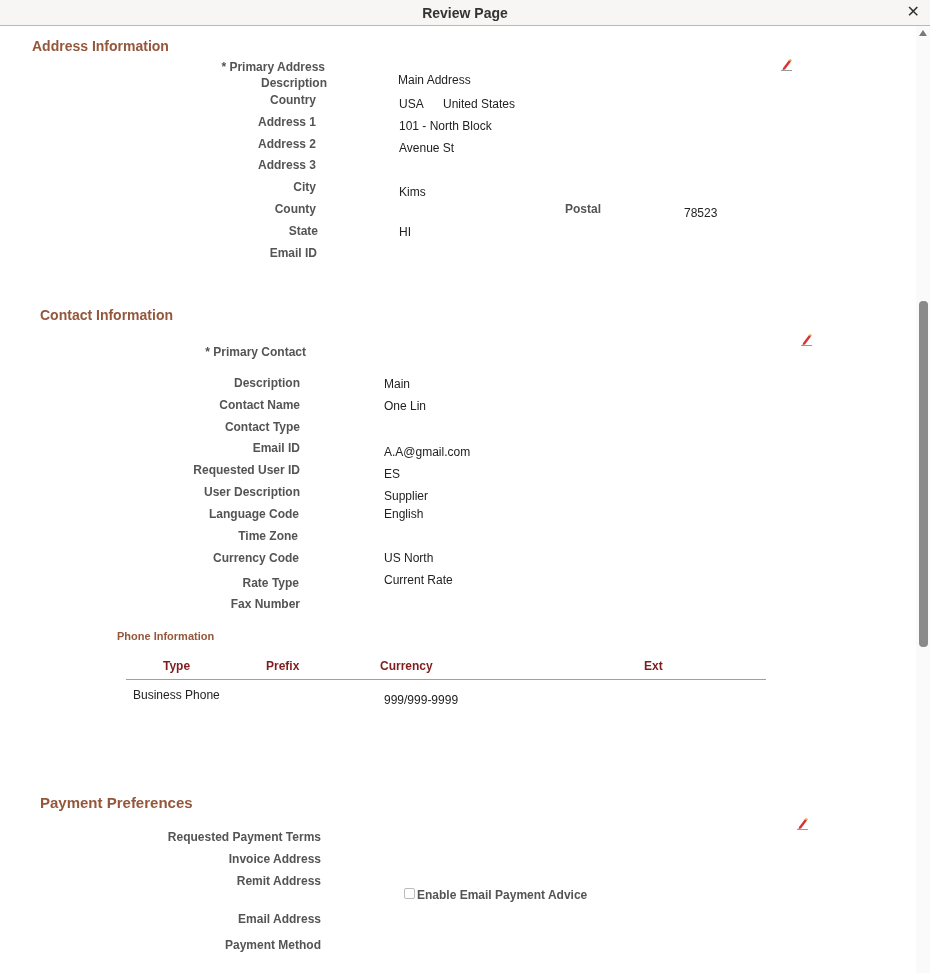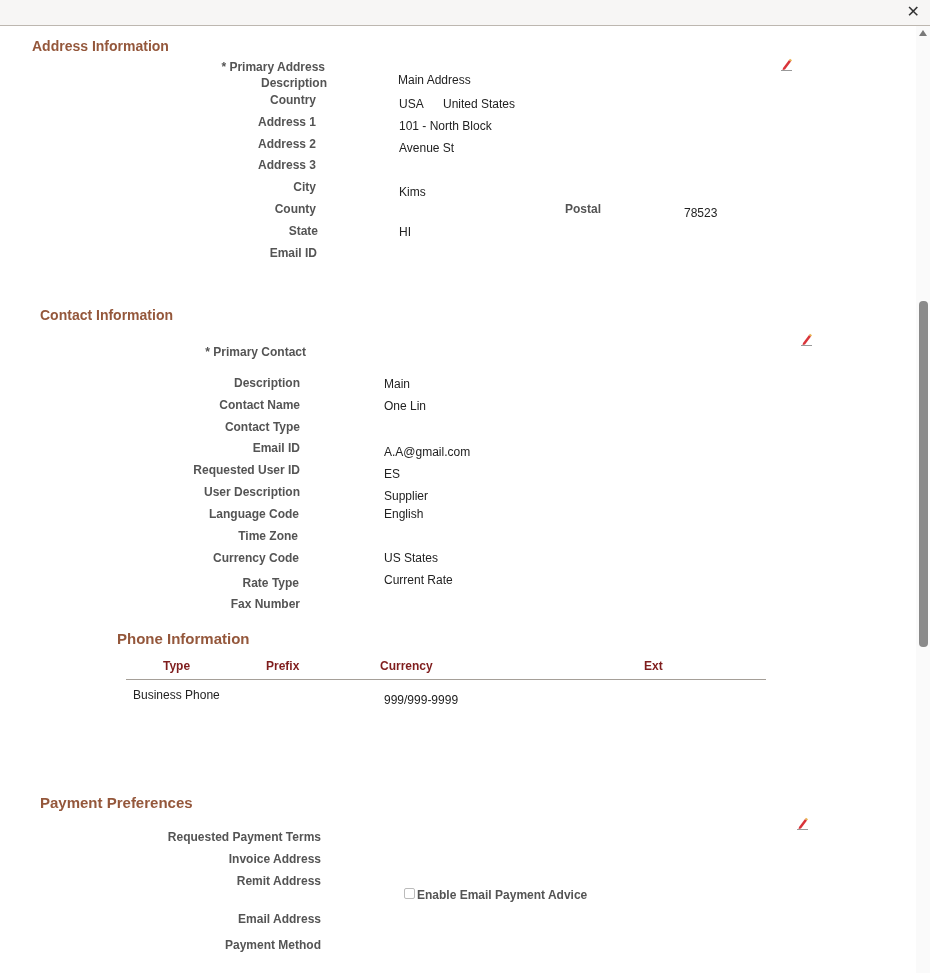--- a/index.html
+++ b/index.html
@@ -43,20 +43,21 @@
   .grid-line { position: absolute; left: 126px; top: 679px; width: 640px; height: 1px; background: #a59f98; }
   .checkbox {
     position: absolute; left: 404px; top: 888px; width: 9px; height: 9px;
     border: 1px solid #bbb; border-radius: 2px; background: #fff; cursor: pointer;
   }
 </style>
 </head>
 <body>
 
 <div class="titlebar">
+  <div class="title">Review Page</div>
   <div class="close">✕</div>
 </div>
 
 <div class="scrollbar">
   <div class="up"></div>
   <div class="thumb"></div>
 </div>
 
 <div class="abs section-title" style="left:32px; top:38px;text-align:right;">Address Information</div>
 
@@ -120,28 +121,28 @@
 
 <div class="abs label" style="left:150px; width:150px; top:485px;">User Description</div>
 <div class="abs value" style="left:384px; top:489px;">Supplier</div>
 
 <div class="abs label" style="left:150px; width:149px; top:507px;">Language Code</div>
 <div class="abs value" style="left:384px; top:507px;">English</div>
 
 <div class="abs label" style="left:150px; width:148px; top:529px;">Time Zone</div>
 
 <div class="abs label" style="left:150px; width:149px; top:551px;">Currency Code</div>
-<div class="abs value" style="left:384px; top:551px;">US States</div>
+<div class="abs value" style="left:384px; top:551px;">US North</div>
 
 <div class="abs label" style="left:150px; width:149px; top:576px;">Rate Type</div>
 <div class="abs value" style="left:384px; top:573px;">Current Rate</div>
 
 <div class="abs label" style="left:150px; width:150px; top:597px;">Fax Number</div>
 
-<div class="abs section-title" style="left:117px; top:630px; font-size:15px;">Phone Information</div>
+<div class="abs section-title" style="left:117px; top:630px; font-size:11px;">Phone Information</div>
 
 <div class="abs grid-head" style="left:163px; top:659px;">Type</div>
 <div class="abs grid-head" style="left:266px; top:659px;">Prefix</div>
 <div class="abs grid-head" style="left:380px; top:659px;">Currency</div>
 <div class="abs grid-head" style="left:629px; top:659px;padding-left:15px;">Ext</div>
 <div class="grid-line"></div>
 
 <div class="abs value" style="left:133px; top:688px;">Business Phone</div>
 <div class="abs value" style="left:384px; top:693px;">999/999-9999</div>
 

